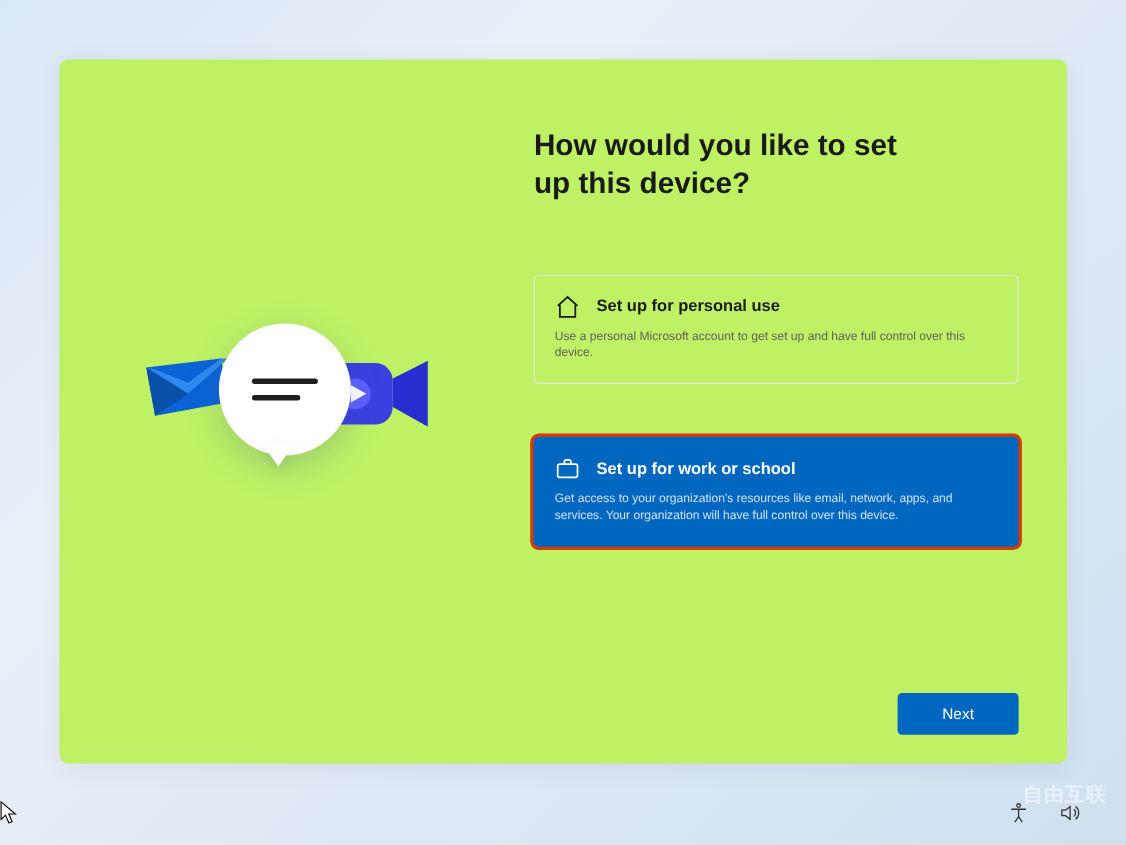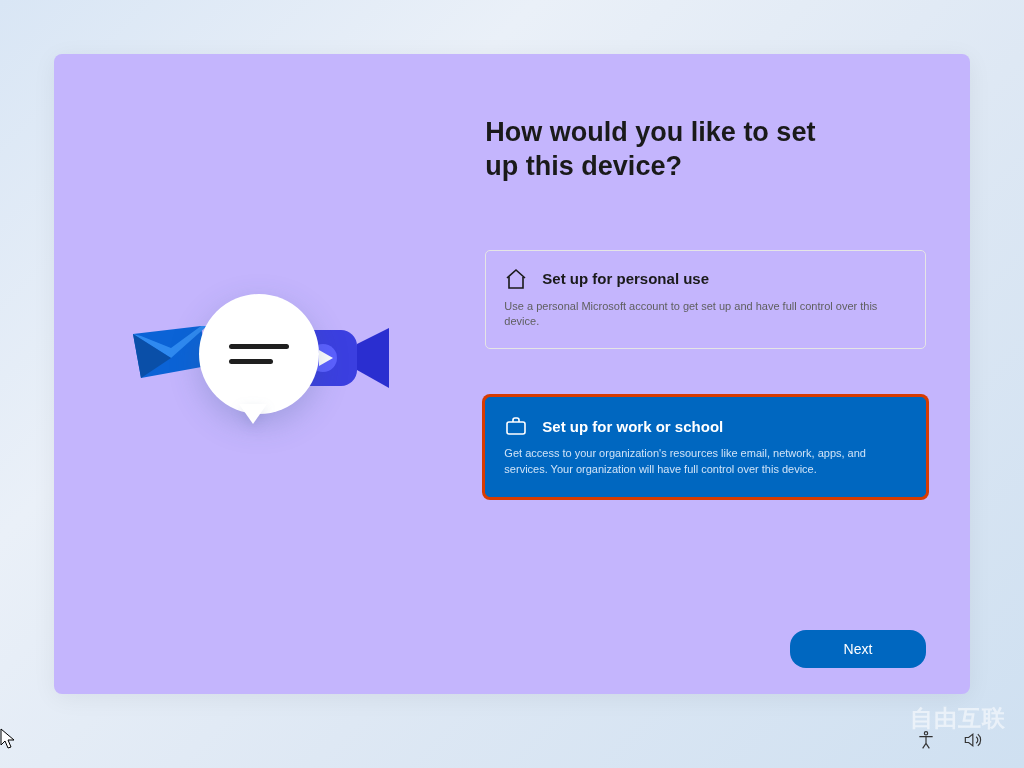--- a/index.html
+++ b/index.html
@@ -6,21 +6,21 @@
   html, body { width: 1024px; height: 768px; overflow: hidden; }
   body {
     font-family: "Segoe UI", "Segoe UI Variable", -apple-system, sans-serif;
     background: linear-gradient(135deg, #d9e6f5 0%, #eaf0f8 30%, #dee8f4 60%, #cfe0f1 100%);
     position: relative;
   }
   .panel {
     position: absolute;
     left: 54px; top: 54px;
     width: 916px; height: 640px;
-    background: #c4b5fd;
+    background: #bef264;
     border-radius: 8px;
     box-shadow: 0 4px 24px rgba(0,0,0,0.06);
     display: flex;
   }
   .left-col {
     width: 46%;
     position: relative;
     display: flex;
     align-items: center;
     justify-content: center;
@@ -109,41 +109,41 @@
   .icon-slot { width: 24px; height: 24px; display:flex; align-items:center; justify-content:center; }
   .footer {
     margin-top: auto;
     display: flex; justify-content: flex-end;
     padding-bottom: 26px;
   }
   .next-btn {
     background: #0067c0;
     color: #ffffff;
     border: none;
-    border-radius: 16px;
-    width: 136px; height: 38px;
+    border-radius: 4px;
+    width: 110px; height: 38px;
     font-size: 14px; font-weight: 500;
     cursor: pointer;
   }
   .taskbar-icons {
     position: absolute;
     right: 42px; bottom: 14px;
     display: flex; gap: 26px;
     color: #323232;
   }
   .taskbar-icons svg { width: 20px; height: 20px; }
   .cursor {
     position: absolute;
     left: 0; bottom: 18px;
     width: 16px; height: 22px;
   }
   .bottom-watermark {
     position: absolute;
     right: 18px; bottom: 34px;
-    font-size: 23px; font-weight: 700;
+    font-size: 18px; font-weight: 700;
     color: rgba(255,255,255,0.55);
     letter-spacing: 1px;
     pointer-events: none;
   }
 </style>
 </head>
 <body>
 
 <div class="panel">
   <div class="left-col">

